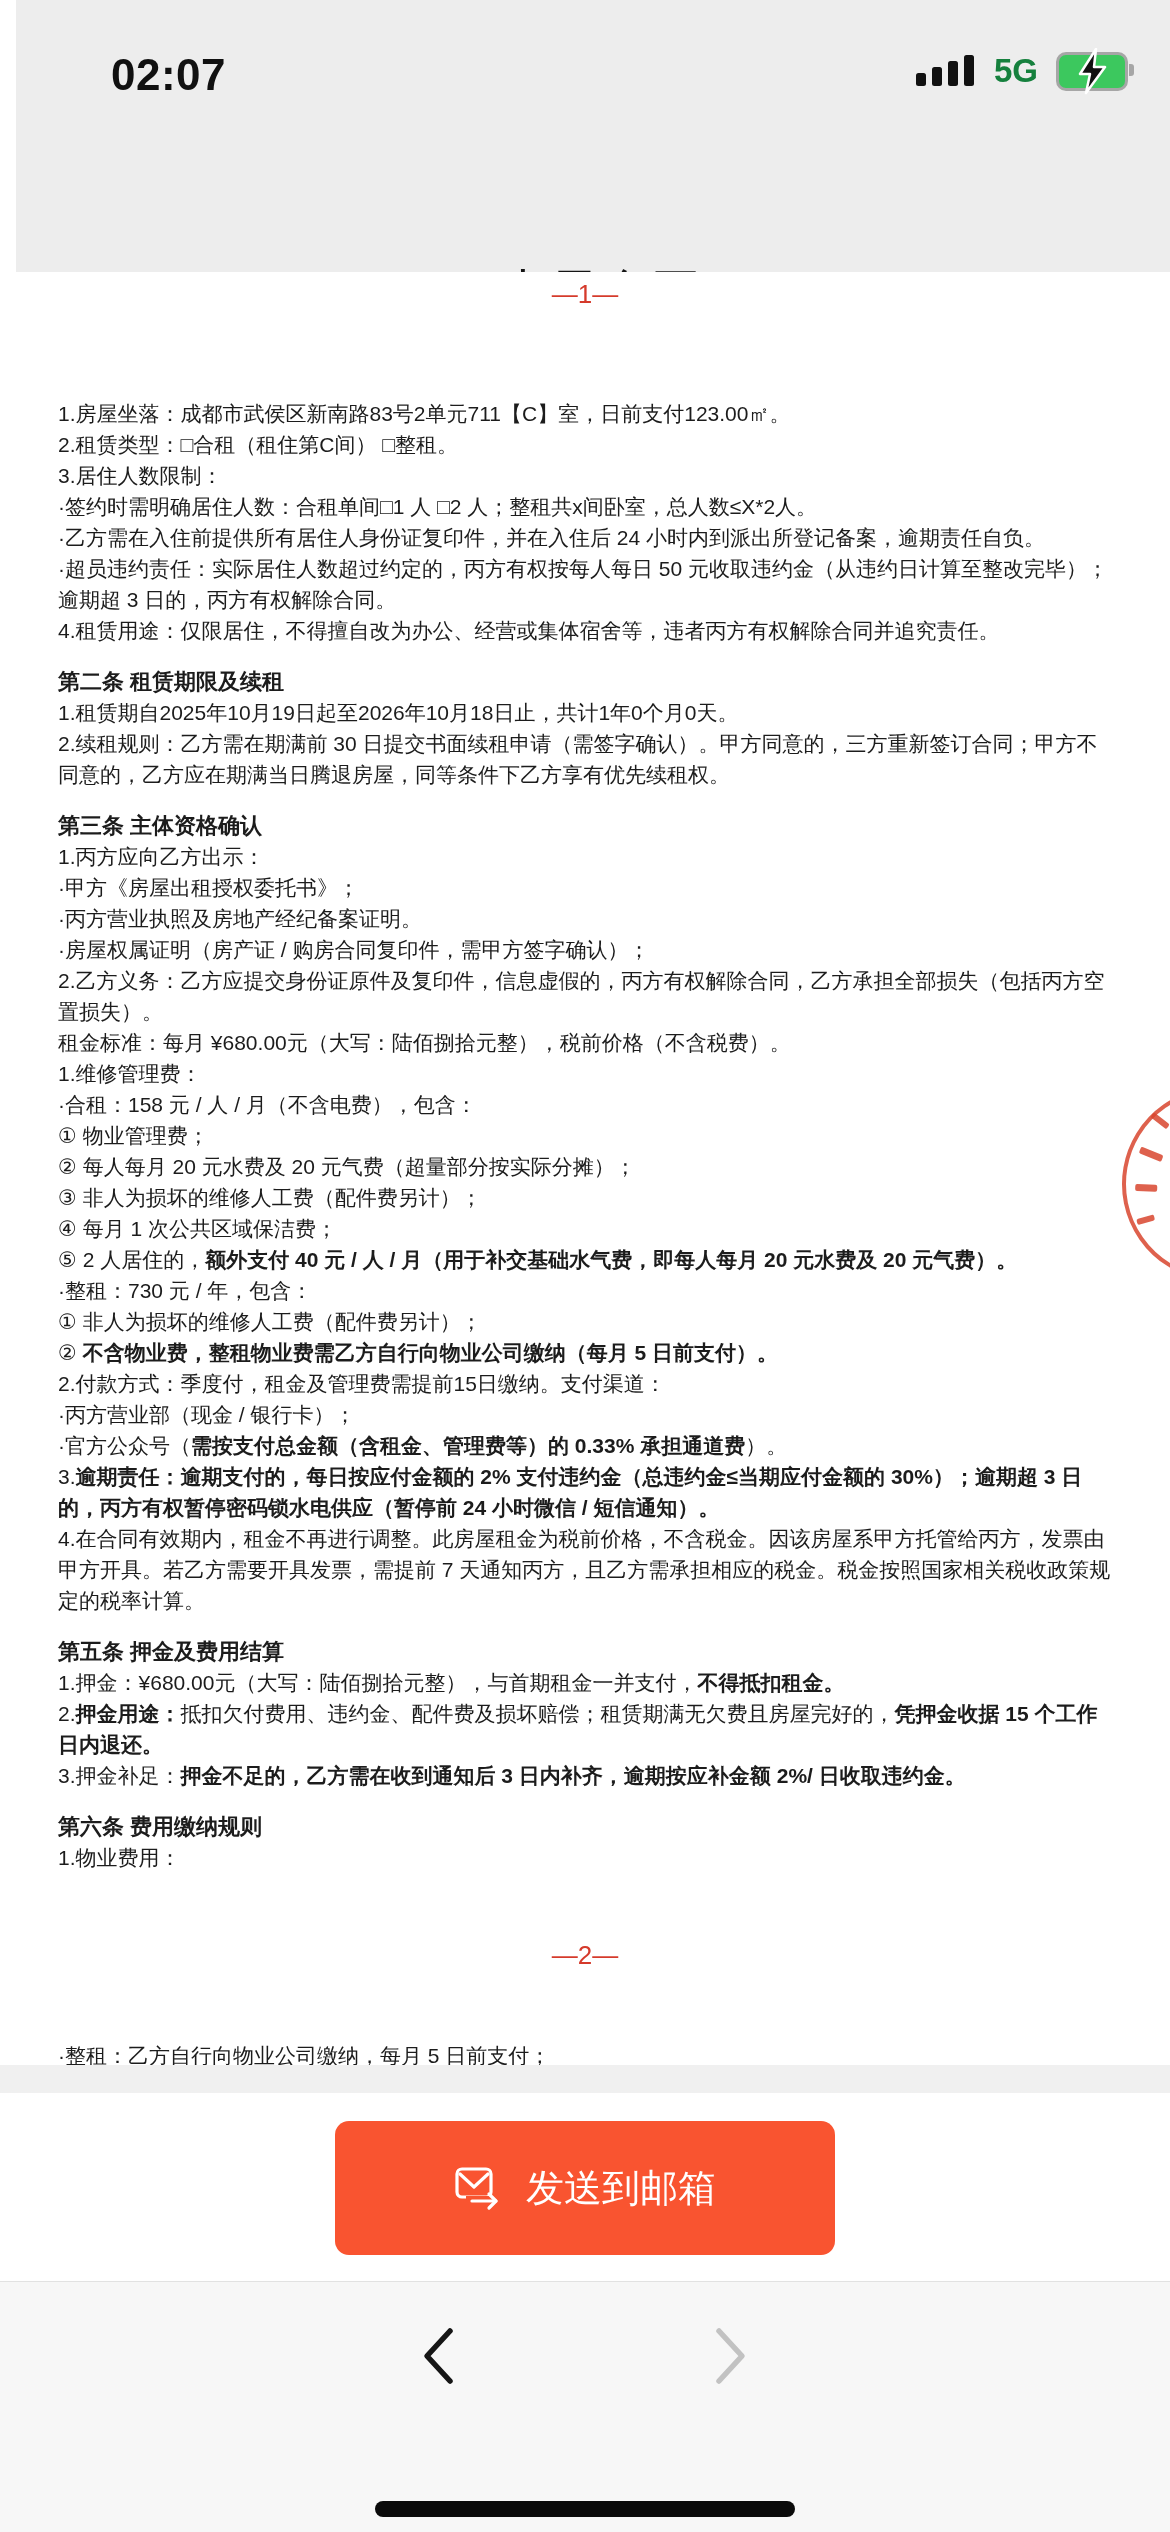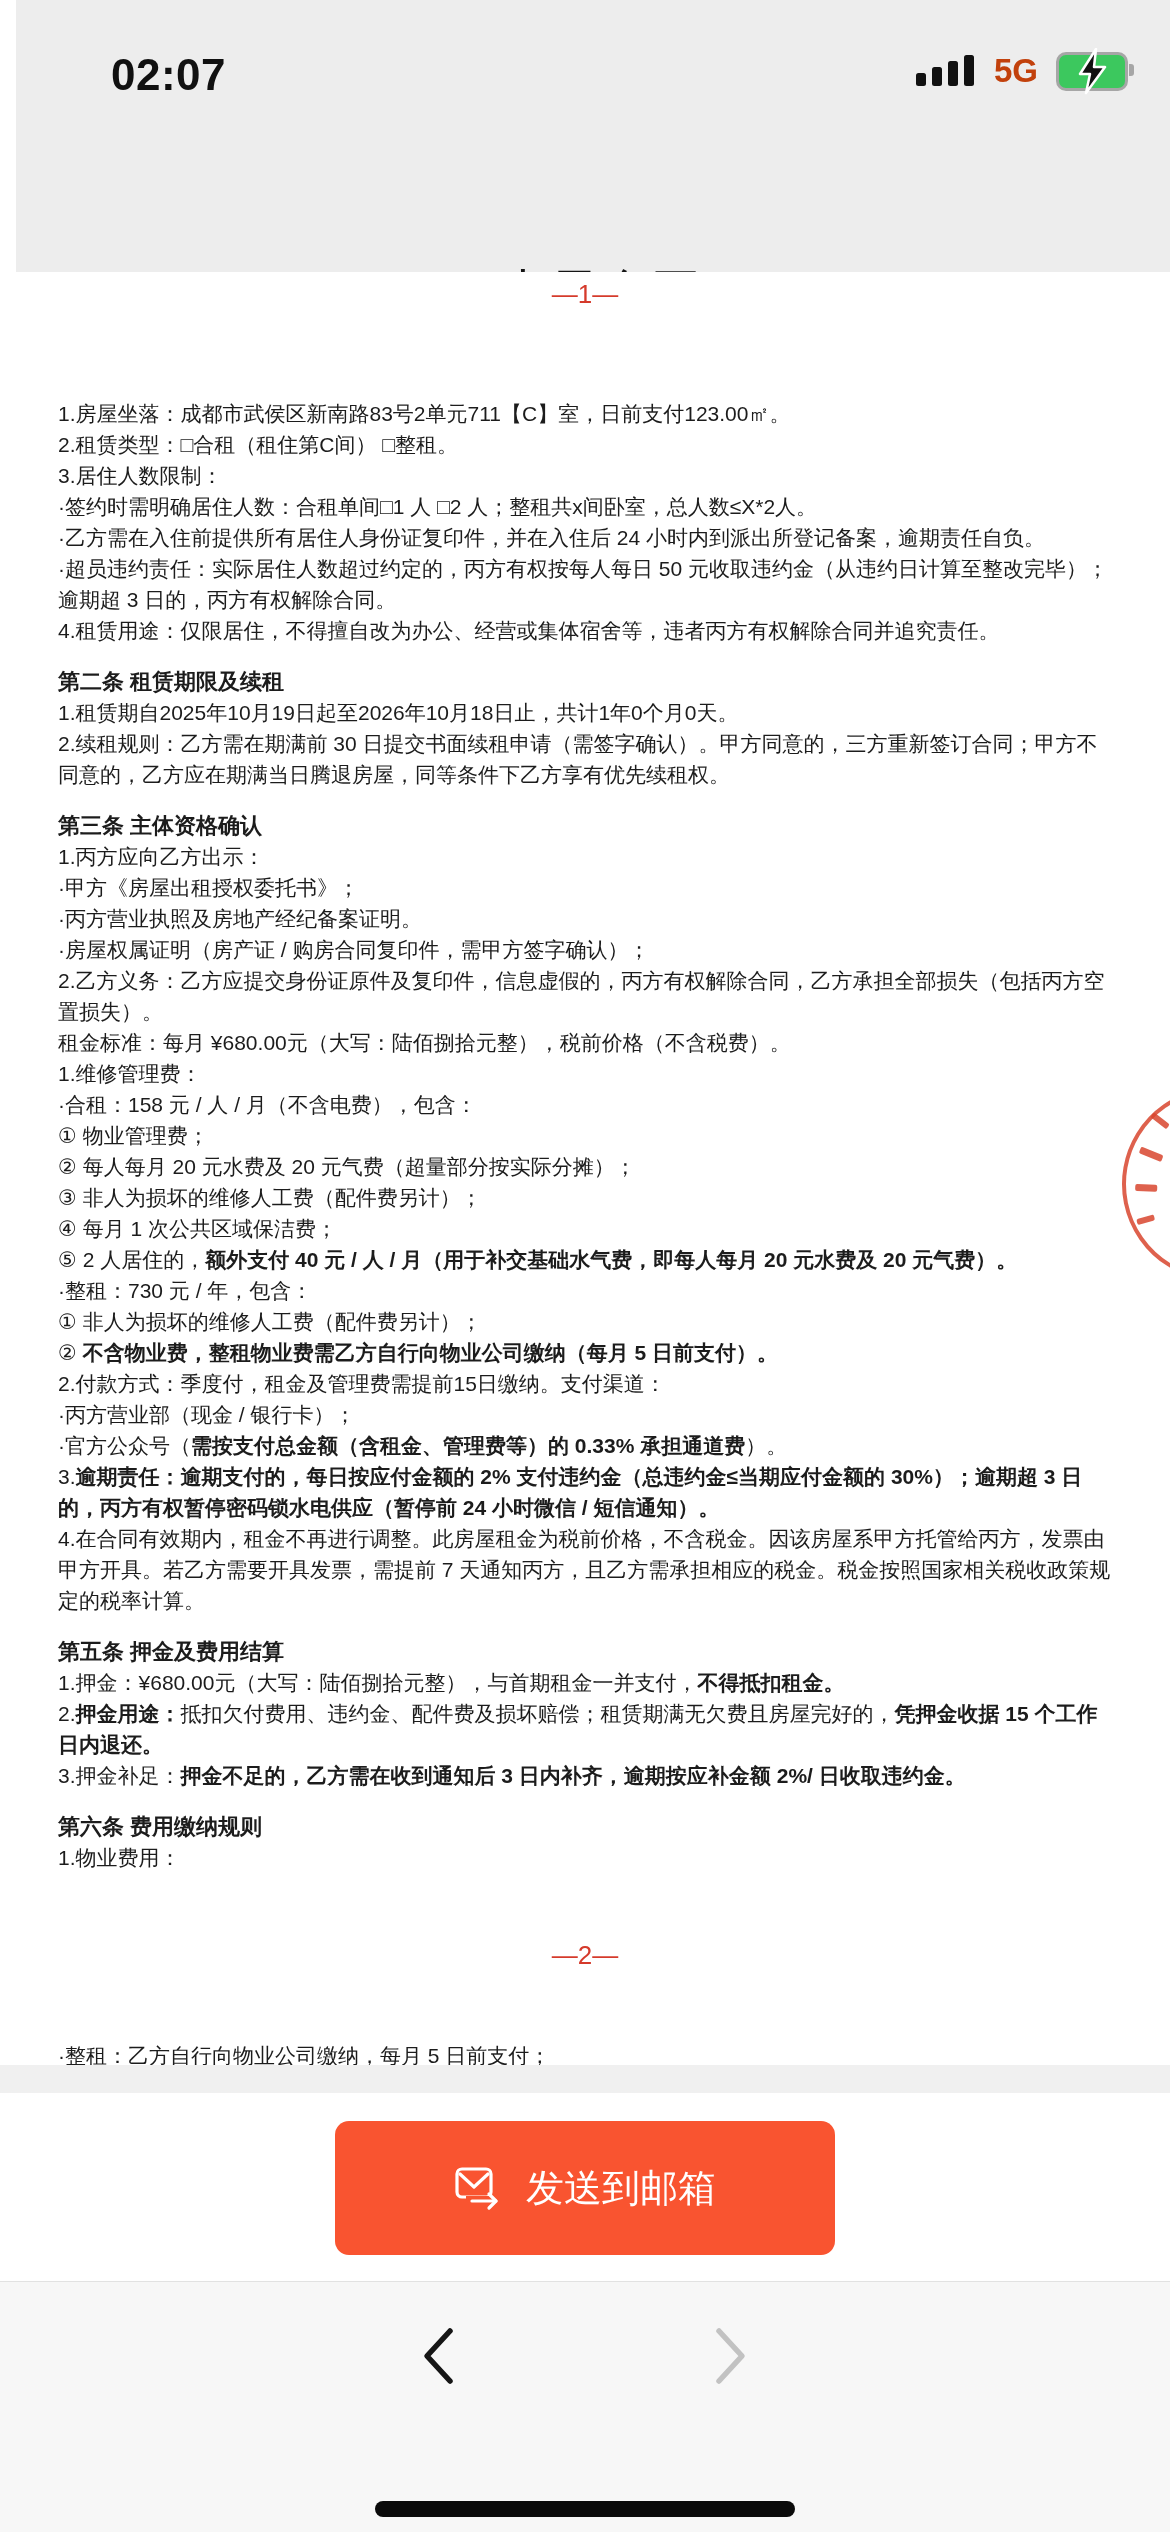--- a/index.html
+++ b/index.html
@@ -12,21 +12,21 @@
   
   .top-chrome{position:absolute;left:16px;top:0;width:1170px;height:272px;background:#EDEDED;}
   .status-bar{position:absolute;left:0;top:0;width:100%;height:100px;}
   .time{position:absolute;left:95px;top:50px;font-size:44px;font-weight:700;color:#111;letter-spacing:.5px;}
   .sig{position:absolute;left:900px;top:54px;width:64px;height:32px;}
   .sig i{position:absolute;bottom:0;width:10px;background:#111;border-radius:2.5px;display:block;}
   .sig i:nth-child(1){left:0;height:13px;}
   .sig i:nth-child(2){left:16px;height:19px;}
   .sig i:nth-child(3){left:32px;height:25px;}
   .sig i:nth-child(4){left:48px;height:31px;}
-  .net{position:absolute;left:978px;top:52px;font-size:33px;font-weight:600;color:#c2410c;}
+  .net{position:absolute;left:978px;top:52px;font-size:33px;font-weight:600;color:#15803d;}
   .batt{position:absolute;left:1040px;top:52px;width:66px;height:33px;border:3px solid #A6A6A6;border-radius:10px;background:#3CC85E;}
   .batt .nub{position:absolute;right:-9px;top:9px;width:5px;height:12px;background:#A6A6A6;border-radius:0 3px 3px 0;}
   .batt svg{position:absolute;left:14px;top:-7px;}
   .nav-row{position:absolute;left:0;top:100px;width:100%;height:172px;}
   .close-x{position:absolute;left:60px;top:182px;width:44px;height:44px;cursor:pointer;}
   .page-title{position:absolute;left:0;top:160px;width:100%;text-align:center;font-size:50px;font-weight:500;color:#141414;}
   .page-url{position:absolute;left:0;top:221px;width:100%;text-align:center;font-size:26px;color:#8E8E8E;}
   .more-dots{position:absolute;right:48px;top:200px;display:flex;gap:9px;cursor:pointer;}
   .more-dots span{width:11px;height:11px;border-radius:50%;background:#111;display:block;}
   

